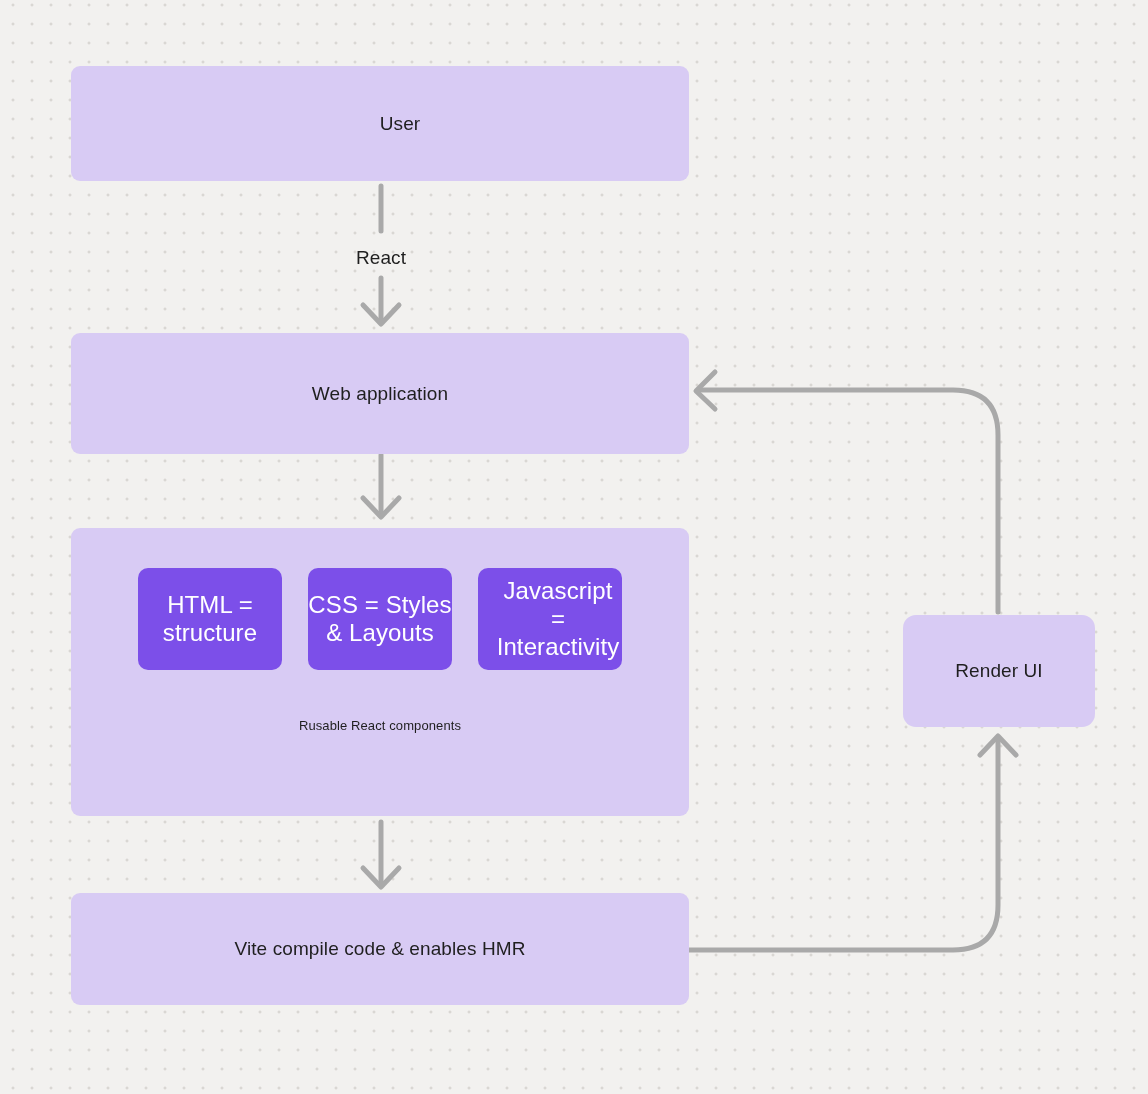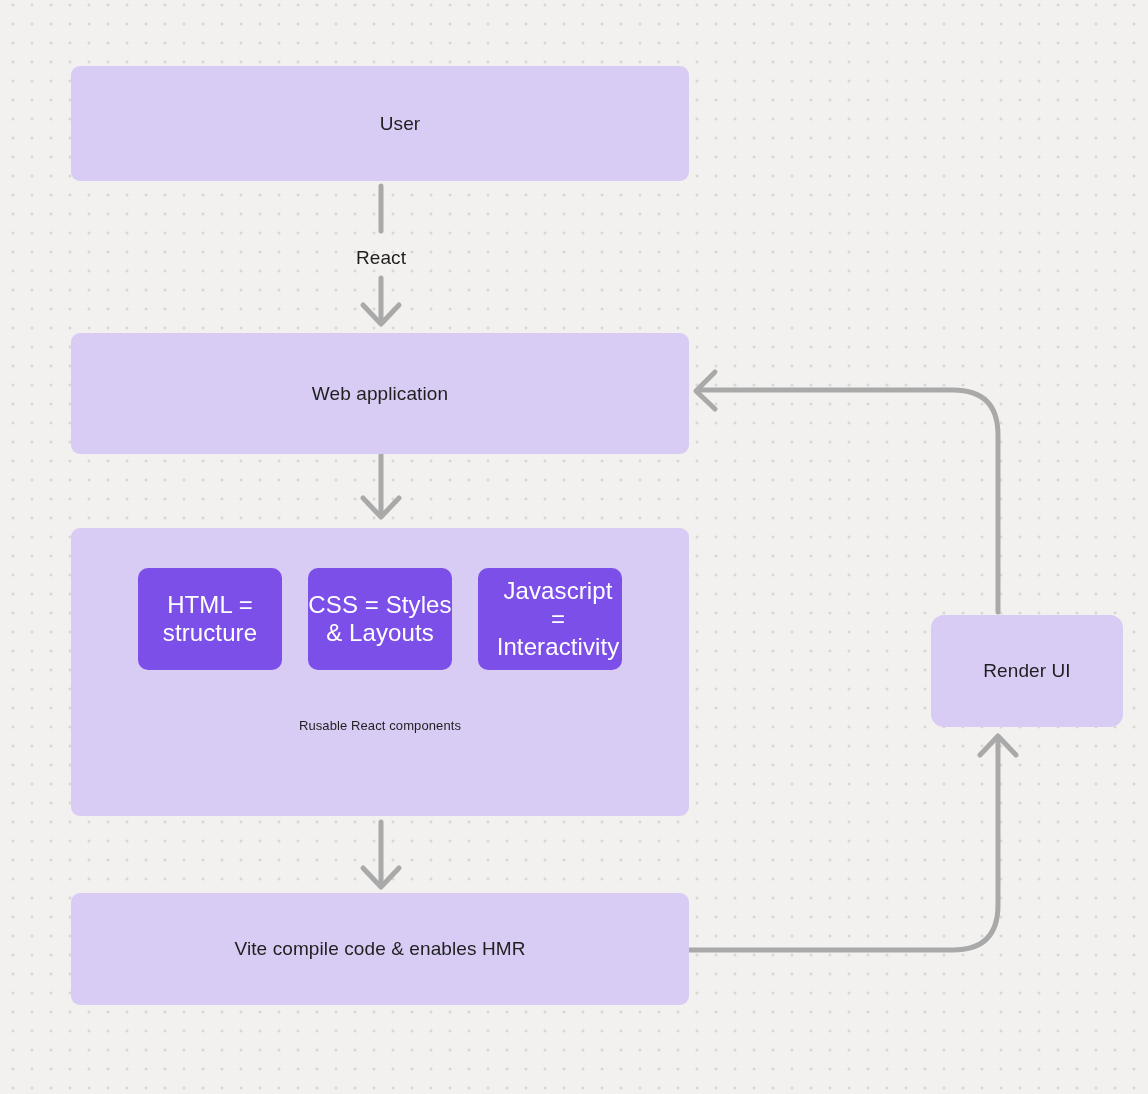--- a/index.html
+++ b/index.html
@@ -53,21 +53,21 @@
     justify-content: center;
     color: var(--text-dark);
     font-size: 19px;
     line-height: 1.25;
     letter-spacing: 0.1px;
   }
   .node-user            { left: 71px;  top: 66px;  width: 618px; height: 115px; padding-left: 40px; }
   .node-web-application { left: 71px;  top: 333px; width: 618px; height: 121px; }
   .node-components      { left: 71px;  top: 528px; width: 618px; height: 288px; display: block; }
   .node-vite            { left: 71px;  top: 893px; width: 618px; height: 112px; }
-  .node-render-ui       { left: 903px; top: 615px; width: 192px; height: 112px; border-radius: 13px; margin-left: 28px; }
+  .node-render-ui       { left: 903px; top: 615px; width: 192px; height: 112px; border-radius: 13px; }
   .chip {
     position: absolute;
     top: 40px;
     width: 144px;
     height: 102px;
     background: var(--chip-fill);
     border-radius: 10px;
     display: flex;
     align-items: center;
     justify-content: center;

